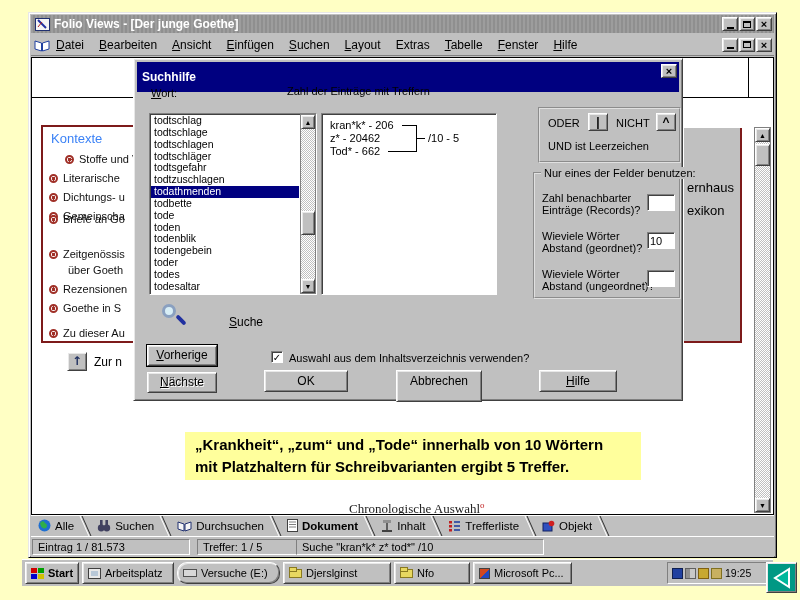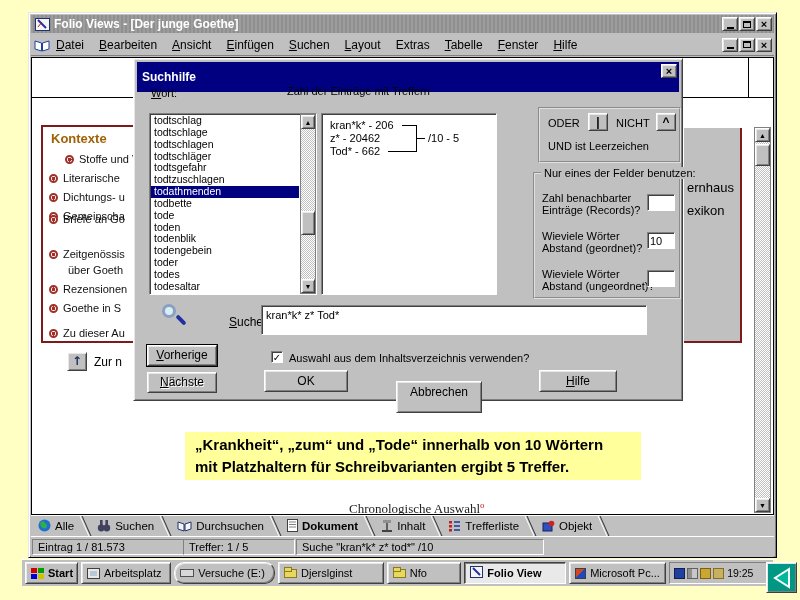--- a/index.html
+++ b/index.html
@@ -21,21 +21,21 @@
               color:#fff; font-weight:bold; font-size:12px; display:flex; align-items:center; }
   .wbtn { width:16px; height:14px; display:flex; align-items:center; justify-content:center;
           font:bold 11px "Liberation Sans",sans-serif; color:#000; cursor:default; }
   .g-min { width:7px; height:2px; background:#000; margin-top:7px; }
   .g-max { width:8px; height:7px; border:1px solid #000; border-top:2px solid #000; }
   .menu-item { display:inline-block; font-size:12px; color:#000; margin-right:15px; }
   .accel::first-letter { text-decoration:underline; }
 
   
   .client { background:#fff; border:1px solid #000; }
-  .redbox-title { color:#a16207; font-weight:bold; font-size:13px;text-align:right; }
+  .redbox-title { color:#3b82f6; font-weight:normal; font-size:13px;text-align:right; }
   .ctx-row { position:absolute; display:flex; align-items:center; font-size:11px; color:#111; white-space:nowrap; }
   .ctx-ico { width:9px; height:9px; border:2px solid #a03028; border-radius:50%; margin-right:5px; flex:none;
              background:radial-gradient(circle at 50% 50%, #a03028 0 2px, #fff 2px); }
 
   .scrollv { background:#d4d0c8; border:1px solid #808080;
              background:repeating-conic-gradient(#fff 0 25%, #c0c0c0 0 50%) 0 0/2px 2px; }
   .sbtn { background:#c0c0c0; border:1px solid; border-color:#ffffff #404040 #404040 #ffffff;
           box-shadow:inset 1px 1px 0 #e8e8e8, inset -1px -1px 0 #808080;
           font-size:7px; text-align:center; color:#000; line-height:13px; }
 
@@ -283,21 +283,21 @@
               <rect x="1" y="3" width="9" height="8" fill="#3050c0" stroke="#102060"></rect>
               <circle cx="9.5" cy="3.5" r="2.8" fill="#d02020"></circle>
             </svg>
           </span>
         <span>Objekt</span>
       </div>
     </div>
 
     <div class="abs" style="left:2px; top:523px; width:743px; height:21px; background:#c0c0c0; border-top:1px solid #fff;">
       <div class="spanel" style="left:1px; width:158px;">Eintrag 1 / 81.573</div>
-      <div class="spanel" style="left:152px; width:112px;">Treffer: 1 / 5</div>
+      <div class="spanel" style="left:166px; width:112px;">Treffer: 1 / 5</div>
       <div class="spanel" style="left:265px; width:248px;">Suche "kran*k* z* tod*" /10</div>
     </div>
   </div>
 
   <div class="abs callout" style="left:185px; top:432px; width:456px; height:48px; z-index:5;">
     <div>„Krankheit“, „zum“ und „Tode“ innerhalb von 10 Wörtern</div>
     <div>mit Platzhaltern für Schreibvarianten ergibt 5 Treffer.</div>
   </div>
 
   <div class="abs raised" style="left:133px; top:58px; width:550px; height:343px; z-index:20;">
@@ -366,30 +366,29 @@
       <span class="abs lbl" style="left:7px; top:94px;">Wieviele Wörter</span>
       <span class="abs lbl" style="left:7px; top:106px;">Abstand (ungeordnet)?</span>
       <input class="abs sunken fld" style="left: 112px; top: 96px;" value="">
     </div>
 
     <div class="abs" style="left:28px; top:245px; width:30px; height:30px;">
       <div class="mag-glass"></div>
       <div class="mag-handle"></div>
     </div>
     <div class="abs lbl accel" style="left:95px; top:256px; font-size:12px;">Suche</div>
-    <input class="abs sunken search-in" style="left: 127px; top: 246px; width: 386px; height: 30px; padding: 2px 4px 12px;" value="kran*k* z* Tod*">
 
     <div class="abs raised pbtn default accel" style="left:13px; top:286px; width:70px; height:21px; line-height:19px;">Vorherige</div>
     <div class="abs raised pbtn disabled accel" style="left:13px; top:313px; width:70px; height:21px; line-height:19px;">Nächste</div>
 
     <span class="abs chk" style="left:137px; top:292px;"><span>✓</span></span>
     <span class="abs lbl" style="left:155px; top:293px;">Auswahl aus dem Inhaltsverzeichnis verwenden?</span>
 
     <div class="abs raised pbtn" style="left:130px; top:311px; width:84px; height:22px; line-height:20px;">OK</div>
-    <div class="abs raised pbtn" style="left:262px; top:322px; width:86px; height:32px; line-height:20px;">Abbrechen</div>
+    <div class="abs raised pbtn" style="left:262px; top:311px; width:86px; height:32px; line-height:20px;">Abbrechen</div>
     <div class="abs raised pbtn accel" style="left:405px; top:311px; width:78px; height:22px; line-height:20px;">Hilfe</div>
   </div>
 
   <div class="abs" style="left:22px; top:559px; width:751px; height:27px; background:#c0c0c0; border-top:1px solid #fff; display:flex; align-items:center; gap:3px; padding:0 3px;">
     <div class="raised task-btn" style="width:54px; font-weight:bold;">
       <span class="flag">
           <i style="background:#d00000;"></i>
           <i style="background:#00a000;"></i>
           <i style="background:#0000d0;"></i>
           <i style="background:#d0c000;"></i>
@@ -405,27 +404,20 @@
       <span>Versuche (E:)</span>
     </div>
     <div class="raised task-btn" style="width:108px;">
       <span class="mini folder"></span>
       <span>Djerslginst</span>
     </div>
     <div class="raised task-btn" style="width:76px;">
       <span class="mini folder"></span>
       <span>Nfo</span>
     </div>
-    <div class="raised task-btn active" style="width:104px;">
-      <span class="mini"><svg width="13" height="12">
-            <rect x="0.5" y="0.5" width="12" height="11" fill="#f5f5f5" stroke="#203070"></rect>
-            <line x1="3" y1="2" x2="10" y2="9" stroke="#2030a0" stroke-width="2"></line>
-          </svg></span>
-      <span>Folio View</span>
-    </div>
     <div class="raised task-btn" style="width:99px;">
       <span class="mini" style="width:11px;height:11px;background:linear-gradient(135deg,#d04820 50%,#2048c0 50%);border:1px solid #404040;"></span>
       <span>Microsoft Pc...</span>
     </div>
     <div class="task-btn" style="margin-left:auto; width:103px; height:22px; border:1px solid; border-color:#808080 #fff #fff #808080; gap:2px; padding:0 4px;">
       <span class="tray-ico" style="background:#2040a0; border:1px solid #102050;"></span>
       <span class="tray-ico" style="background:linear-gradient(90deg,#909090 40%,#c8c8c8 40%); border:1px solid #606060;"></span>
       <span class="tray-ico" style="background:#c8a830; border:1px solid #806010;"></span>
       <span class="tray-ico" style="background:#c8b060; border:1px solid #807020;"></span>
       <span style="font-size:10.5px; margin-left:1px;">19:25</span>

